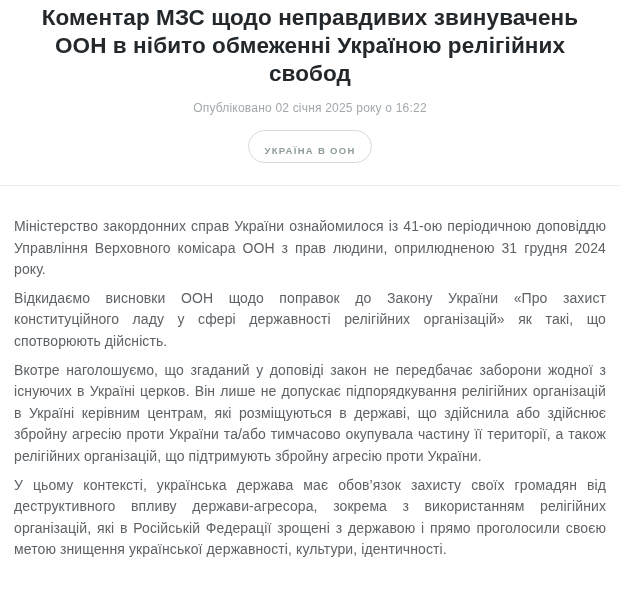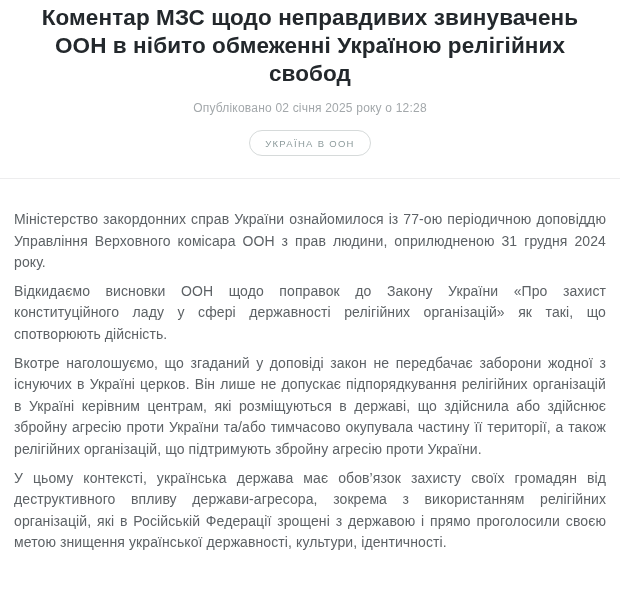--- a/index.html
+++ b/index.html
@@ -39,25 +39,25 @@
     margin-top: 13px;
     font-size: 12px;
     color: var(--meta-color);
     letter-spacing: 0.2px;
   }
   .tag-row {
     margin-top: 15px;
   }
   .tag-pill {
     display: inline-block;
-    padding: 7px 15px 6px;
+    padding: 14px 15px 6px;
     border: 1px solid var(--tag-border);
     border-radius: 999px;
     font-size: 9.5px;
-    font-weight: 400;
+    font-weight: 700;
     letter-spacing: 1.3px;
     color: var(--tag-color);
     text-decoration: none;
     text-transform: uppercase;
     cursor: pointer;
   }
   .divider {
     border: none;
     border-top: 1px solid var(--divider-color);
     margin-top: 22px;
@@ -73,28 +73,28 @@
     margin-bottom: 7px;
     letter-spacing: 0.1px;
   }
 </style>
 </head>
 <body>
 
 <div class="page">
   <header class="article-header">
     <h1 class="page-title">Коментар МЗС щодо неправдивих звинувачень ООН в нібито обмеженні Україною релігійних свобод</h1>
-    <div class="pub-date">Опубліковано 02 січня 2025 року о 12:28</div>
+    <div class="pub-date">Опубліковано 02 січня 2025 року о 16:22</div>
     <div class="tag-row">
       <a class="tag-pill">УКРАЇНА В ООН</a>
     </div>
   </header>
 
   <hr class="divider">
 
   <main class="article-body">
-    <p>Міністерство закордонних справ України ознайомилося із 77-ою періодичною доповіддю Управління Верховного комісара ООН з прав людини, оприлюдненою 31 грудня 2024 року.</p>
+    <p>Міністерство закордонних справ України ознайомилося із 41-ою періодичною доповіддю Управління Верховного комісара ООН з прав людини, оприлюдненою 31 грудня 2024 року.</p>
     <p>Відкидаємо висновки ООН щодо поправок до Закону України «Про захист конституційного ладу у сфері державності релігійних організацій» як такі, що спотворюють дійсність.</p>
     <p>Вкотре наголошуємо, що згаданий у доповіді закон не передбачає заборони жодної з існуючих в Україні церков. Він лише не допускає підпорядкування релігійних організацій в Україні керівним центрам, які розміщуються в державі, що здійснила або здійснює збройну агресію проти України та/або тимчасово окупувала частину її території, а також релігійних організацій, що підтримують збройну агресію проти України.</p>
     <p>У цьому контексті, українська держава має обов’язок захисту своїх громадян від деструктивного впливу держави-агресора, зокрема з використанням релігійних організацій, які в Російській Федерації зрощені з державою і прямо проголосили своєю метою знищення української державності, культури, ідентичності.</p>
 
   </main>
 </div>
 
 </body></html>

